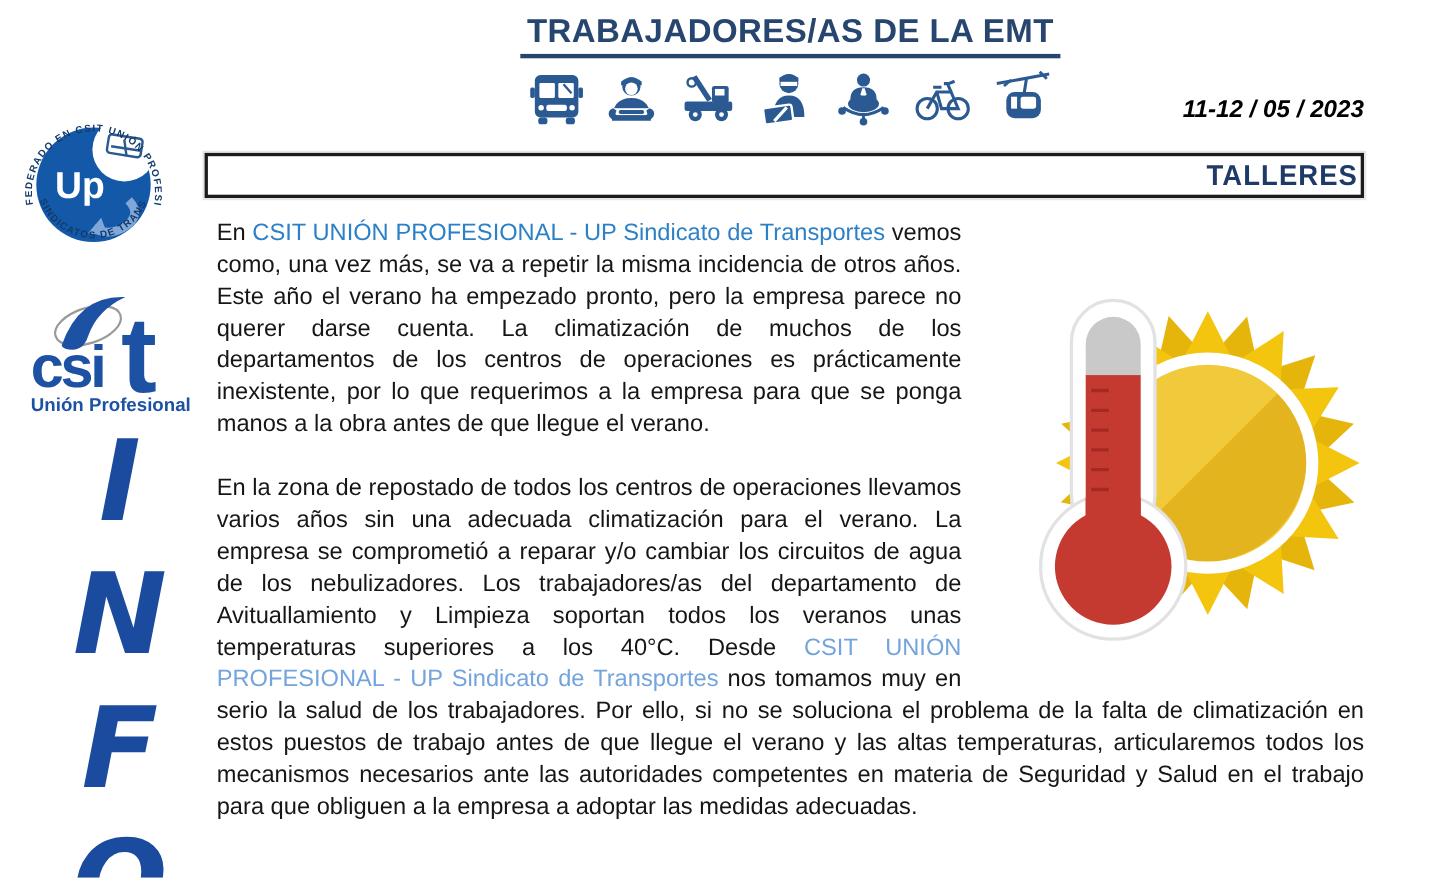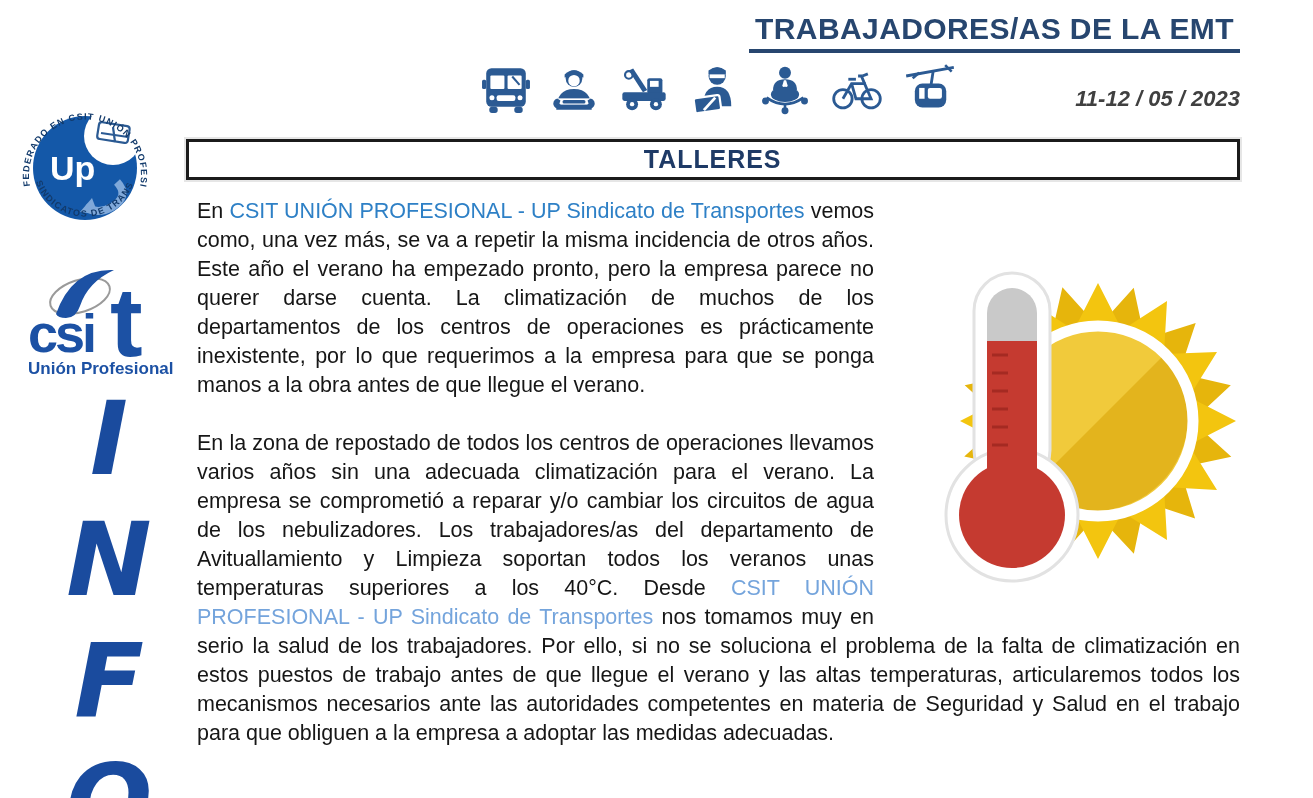--- a/index.html
+++ b/index.html
@@ -1,32 +1,32 @@
 <!DOCTYPE html>
 <html><head>
 <meta charset="utf-8">
 <style>
   html,body{margin:0;padding:0;background:#fff;}
   .page{position:relative;width:1313px;height:798px;background:#fff;overflow:hidden;
         font-family:"Liberation Sans",sans-serif;}
 
   
-  .title-wrap{position:absolute;left:197px;top:12px;width:1043px;text-align:right;}
+  .title-wrap{position:absolute;left:197px;top:12px;width:1043px;text-align:center;}
   .doc-title{display:inline-block;font-size:30px;font-weight:bold;color:#27466F;
              letter-spacing:.4px;border-bottom:4px solid #27466F;padding:0 6px 3px 6px;}
   .icons-row{position:absolute;left:197px;top:60px;width:1043px;height:58px;
              display:flex;justify-content:center;align-items:center;gap:18px;}
   .icons-row svg{display:block;}
   .doc-date{position:absolute;right:73px;top:86px;font-size:22px;font-weight:bold;
-            font-style:italic;color:#404040;white-space:nowrap;}
+            font-style:italic;color:#000000;white-space:nowrap;}
 
   
   .section-banner{position:absolute;left:186px;top:139px;width:1054px;height:41px;
                   box-sizing:border-box;border:3px solid #1b1b1b;box-shadow:0 0 0 2px #e6e6e6;
-                  background:#fff;display:flex;align-items:center;justify-content:center;}
+                  background:#fff;display:flex;align-items:center;justify-content:flex-end;}
   .section-banner span{font-size:26px;font-weight:bold;color:#1E3A66;letter-spacing:1px;
                        transform:scaleX(.96);}
 
   
   .body-text{position:absolute;left:197px;top:197px;width:1043px;
              font-size:21.5px;line-height:29px;text-align:justify;color:#161616;}
   .body-text p{margin:0 0 29px 0;}
   .illustration{float:right;width:352px;height:408px;margin:0 0 4px 14px;}
   .illustration svg{margin-top:56px;margin-left:10px;display:block;}
   .link-strong{color:#2E80C6;}

